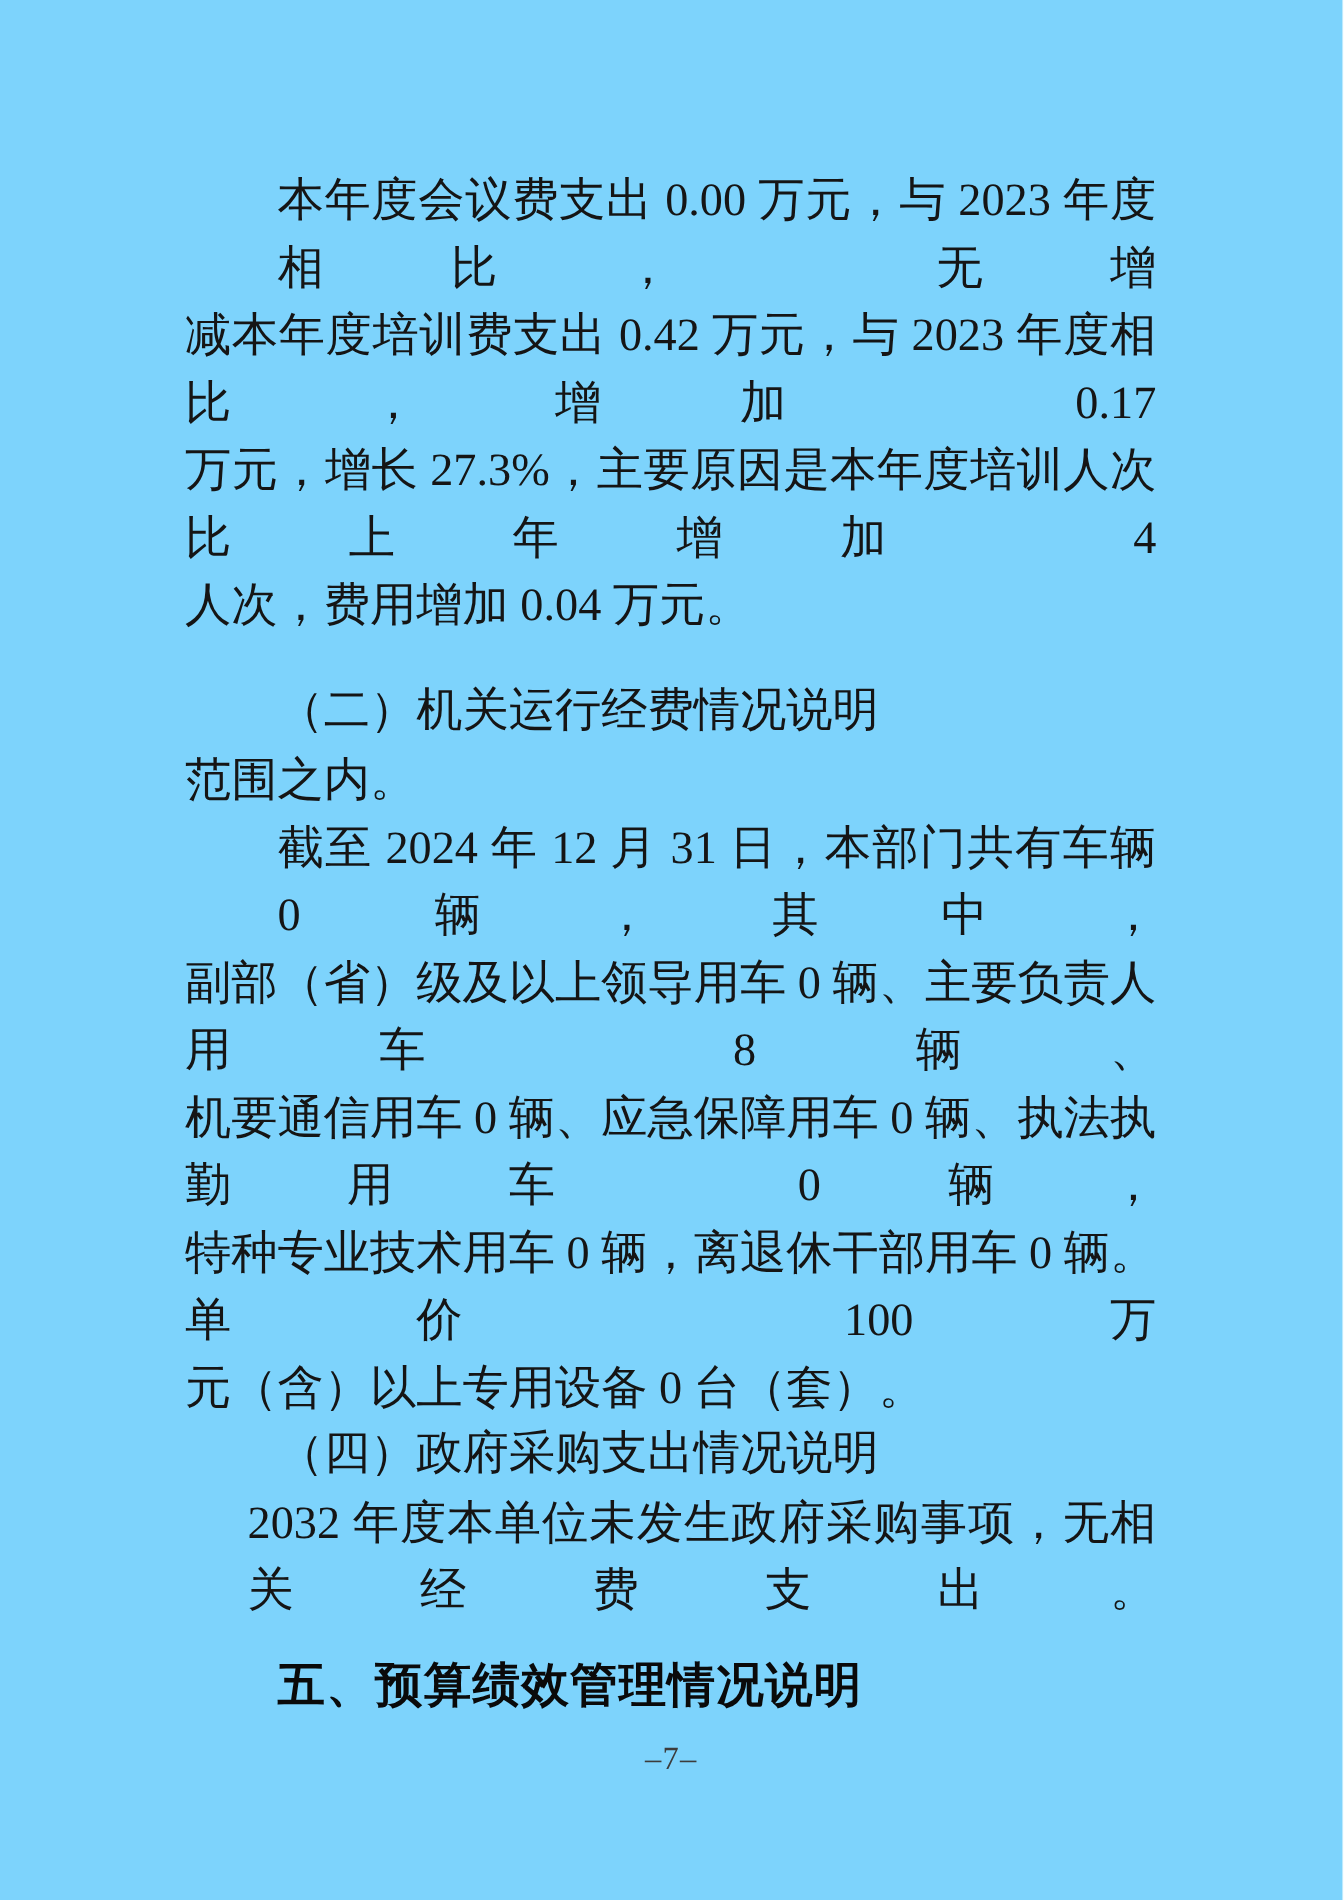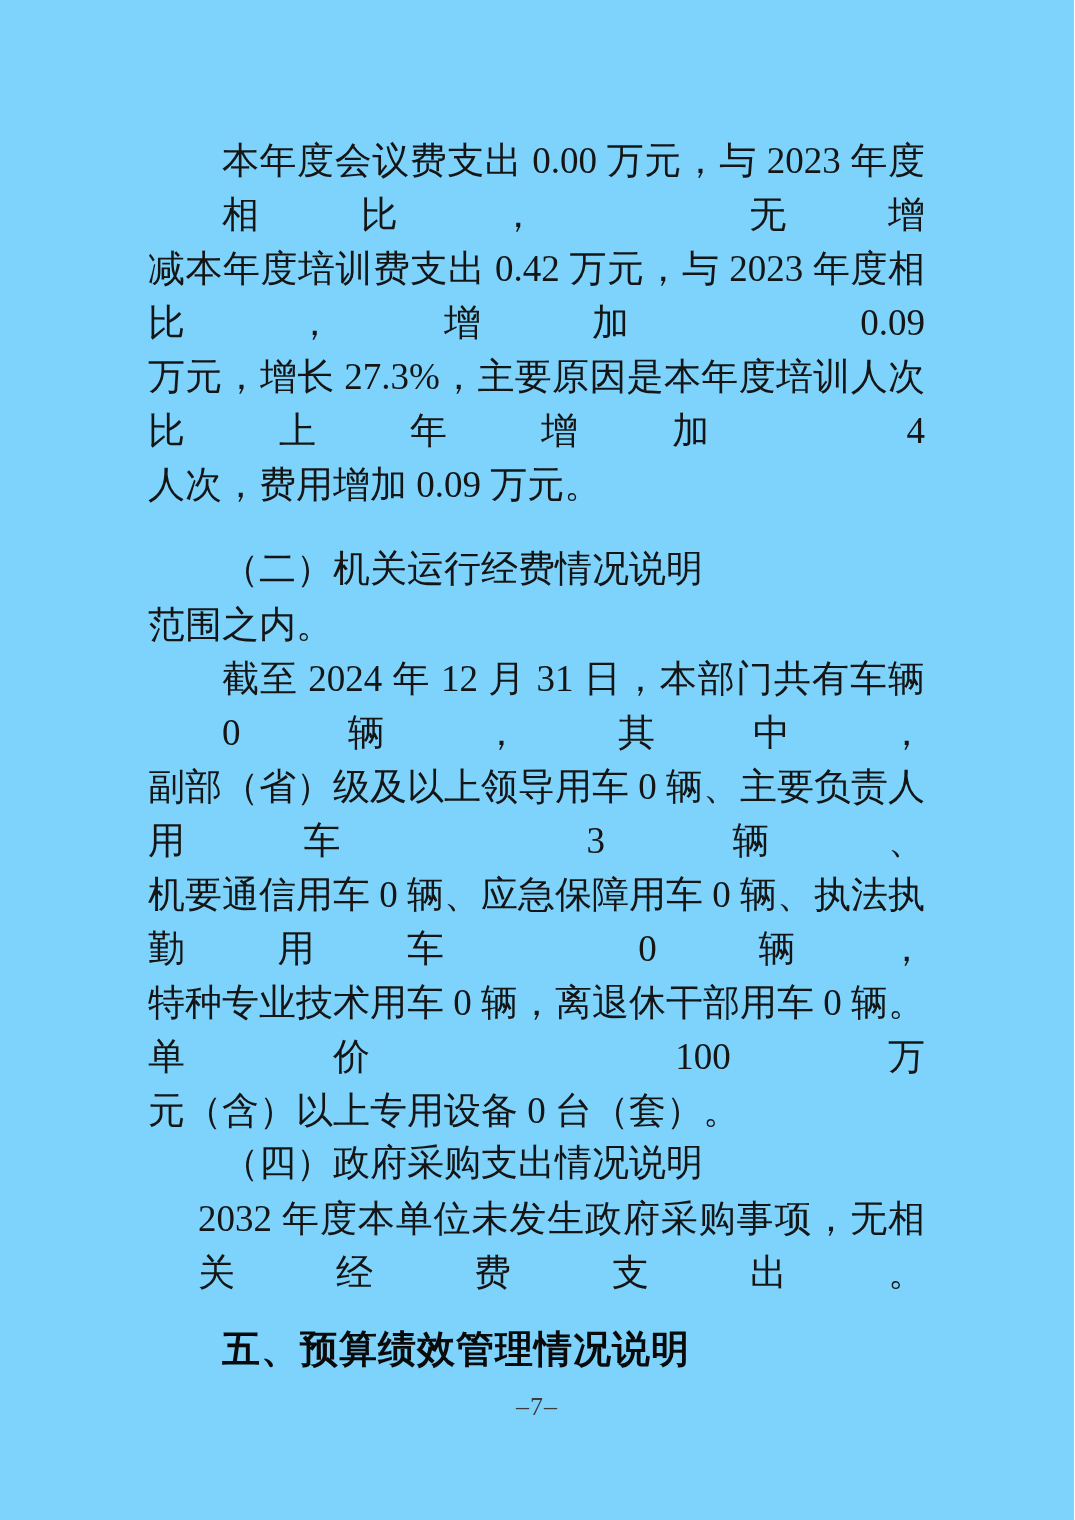--- a/index.html
+++ b/index.html
@@ -68,31 +68,31 @@
     letter-spacing: 1px;
   }
 </style>
 </head>
 <body>
 
 <div class="page">
   <div class="text-block">
 
     <p class="line just indent-2">本年度会议费支出 0.00 万元，与 2023 年度相比， 无增</p>
-    <p class="line just">减本年度培训费支出 0.42 万元，与 2023 年度相比，增加 0.09</p>
+    <p class="line just">减本年度培训费支出 0.42 万元，与 2023 年度相比，增加 0.17</p>
     <p class="line just">万元，增长 27.3%，主要原因是本年度培训人次比上年增加 4</p>
-    <p class="line">人次，费用增加 0.09 万元。</p>
+    <p class="line">人次，费用增加 0.04 万元。</p>
 
     <p class="sec-heading gap-top">（二）机关运行经费情况说明</p>
 
     <p class="line">范围之内。</p>
 
 
     <p class="line just indent-2">截至 2024 年 12 月 31 日，本部门共有车辆 0 辆，其中，</p>
-    <p class="line just">副部（省）级及以上领导用车 0 辆、主要负责人用车 3 辆、</p>
+    <p class="line just">副部（省）级及以上领导用车 0 辆、主要负责人用车 8 辆、</p>
     <p class="line just">机要通信用车 0 辆、应急保障用车 0 辆、执法执勤用车 0 辆，</p>
     <p class="line just">特种专业技术用车 0 辆，离退休干部用车 0 辆。单价 100 万</p>
     <p class="line">元（含）以上专用设备 0 台（套）。</p>
 
     <p class="sec-heading">（四）政府采购支出情况说明</p>
 
     <p class="line just indent-15">2032 年度本单位未发生政府采购事项，无相关经费支出。</p>
 
     <p class="chapter-heading">五、预算绩效管理情况说明</p>
 

